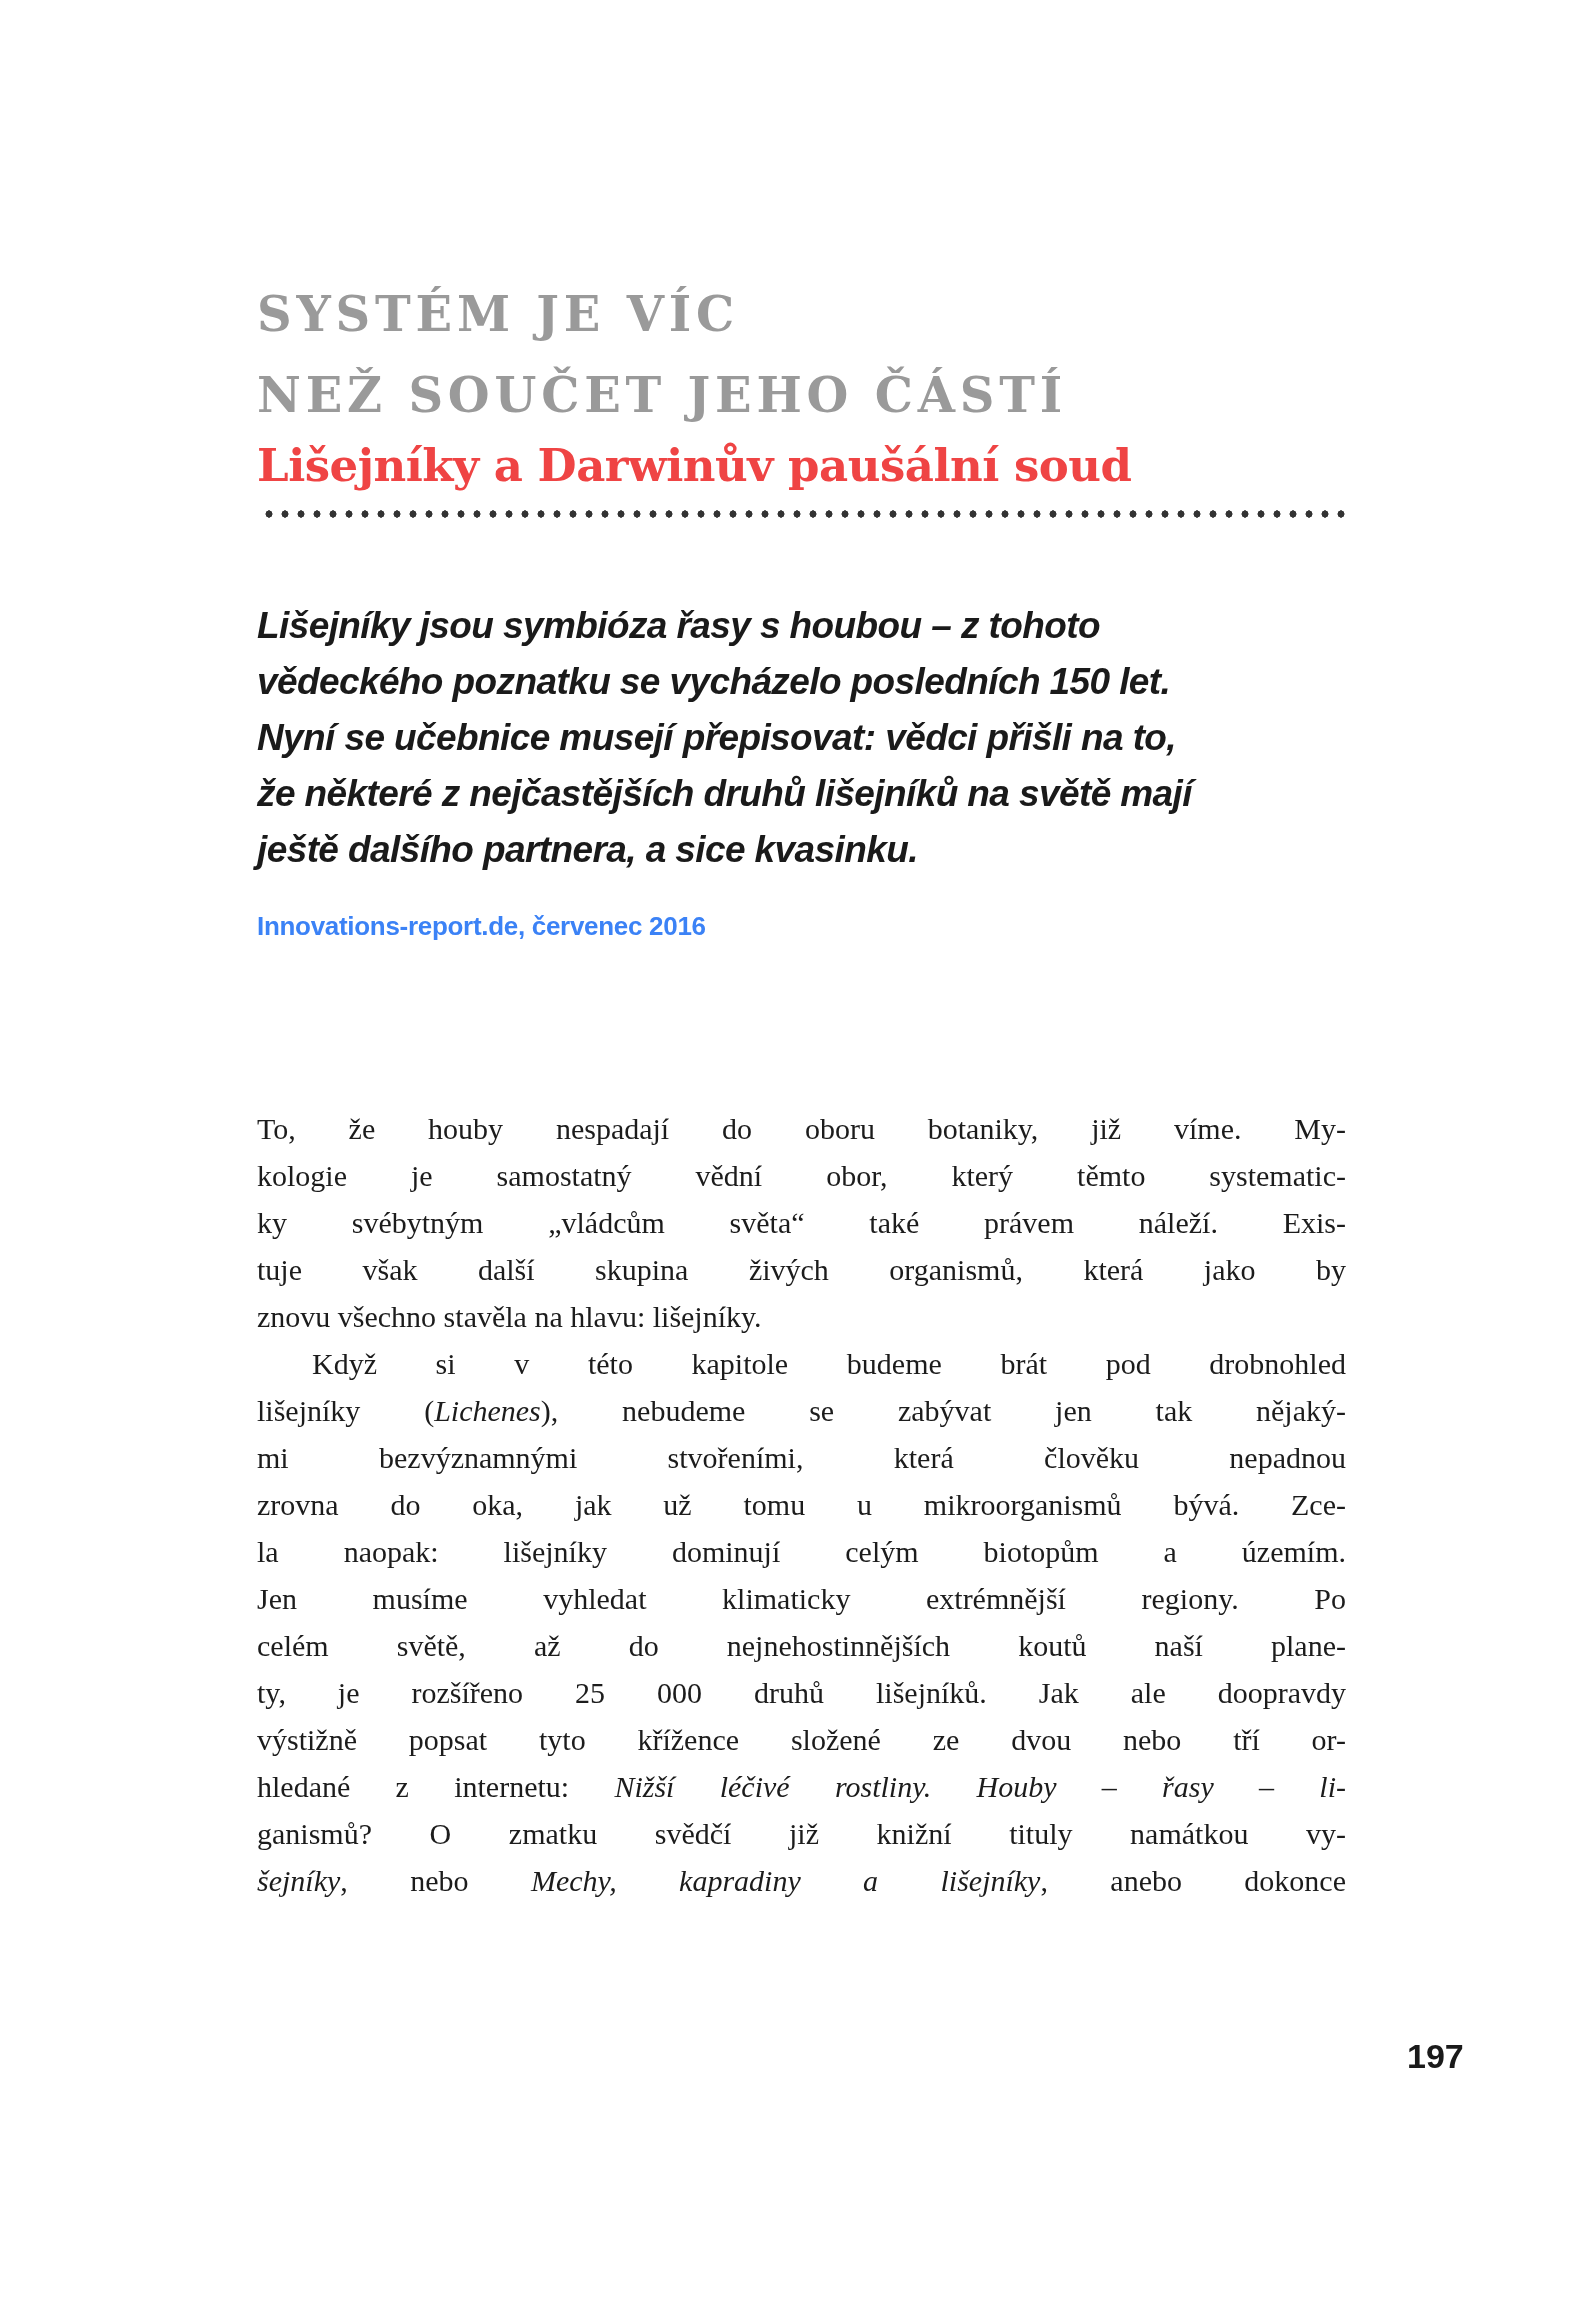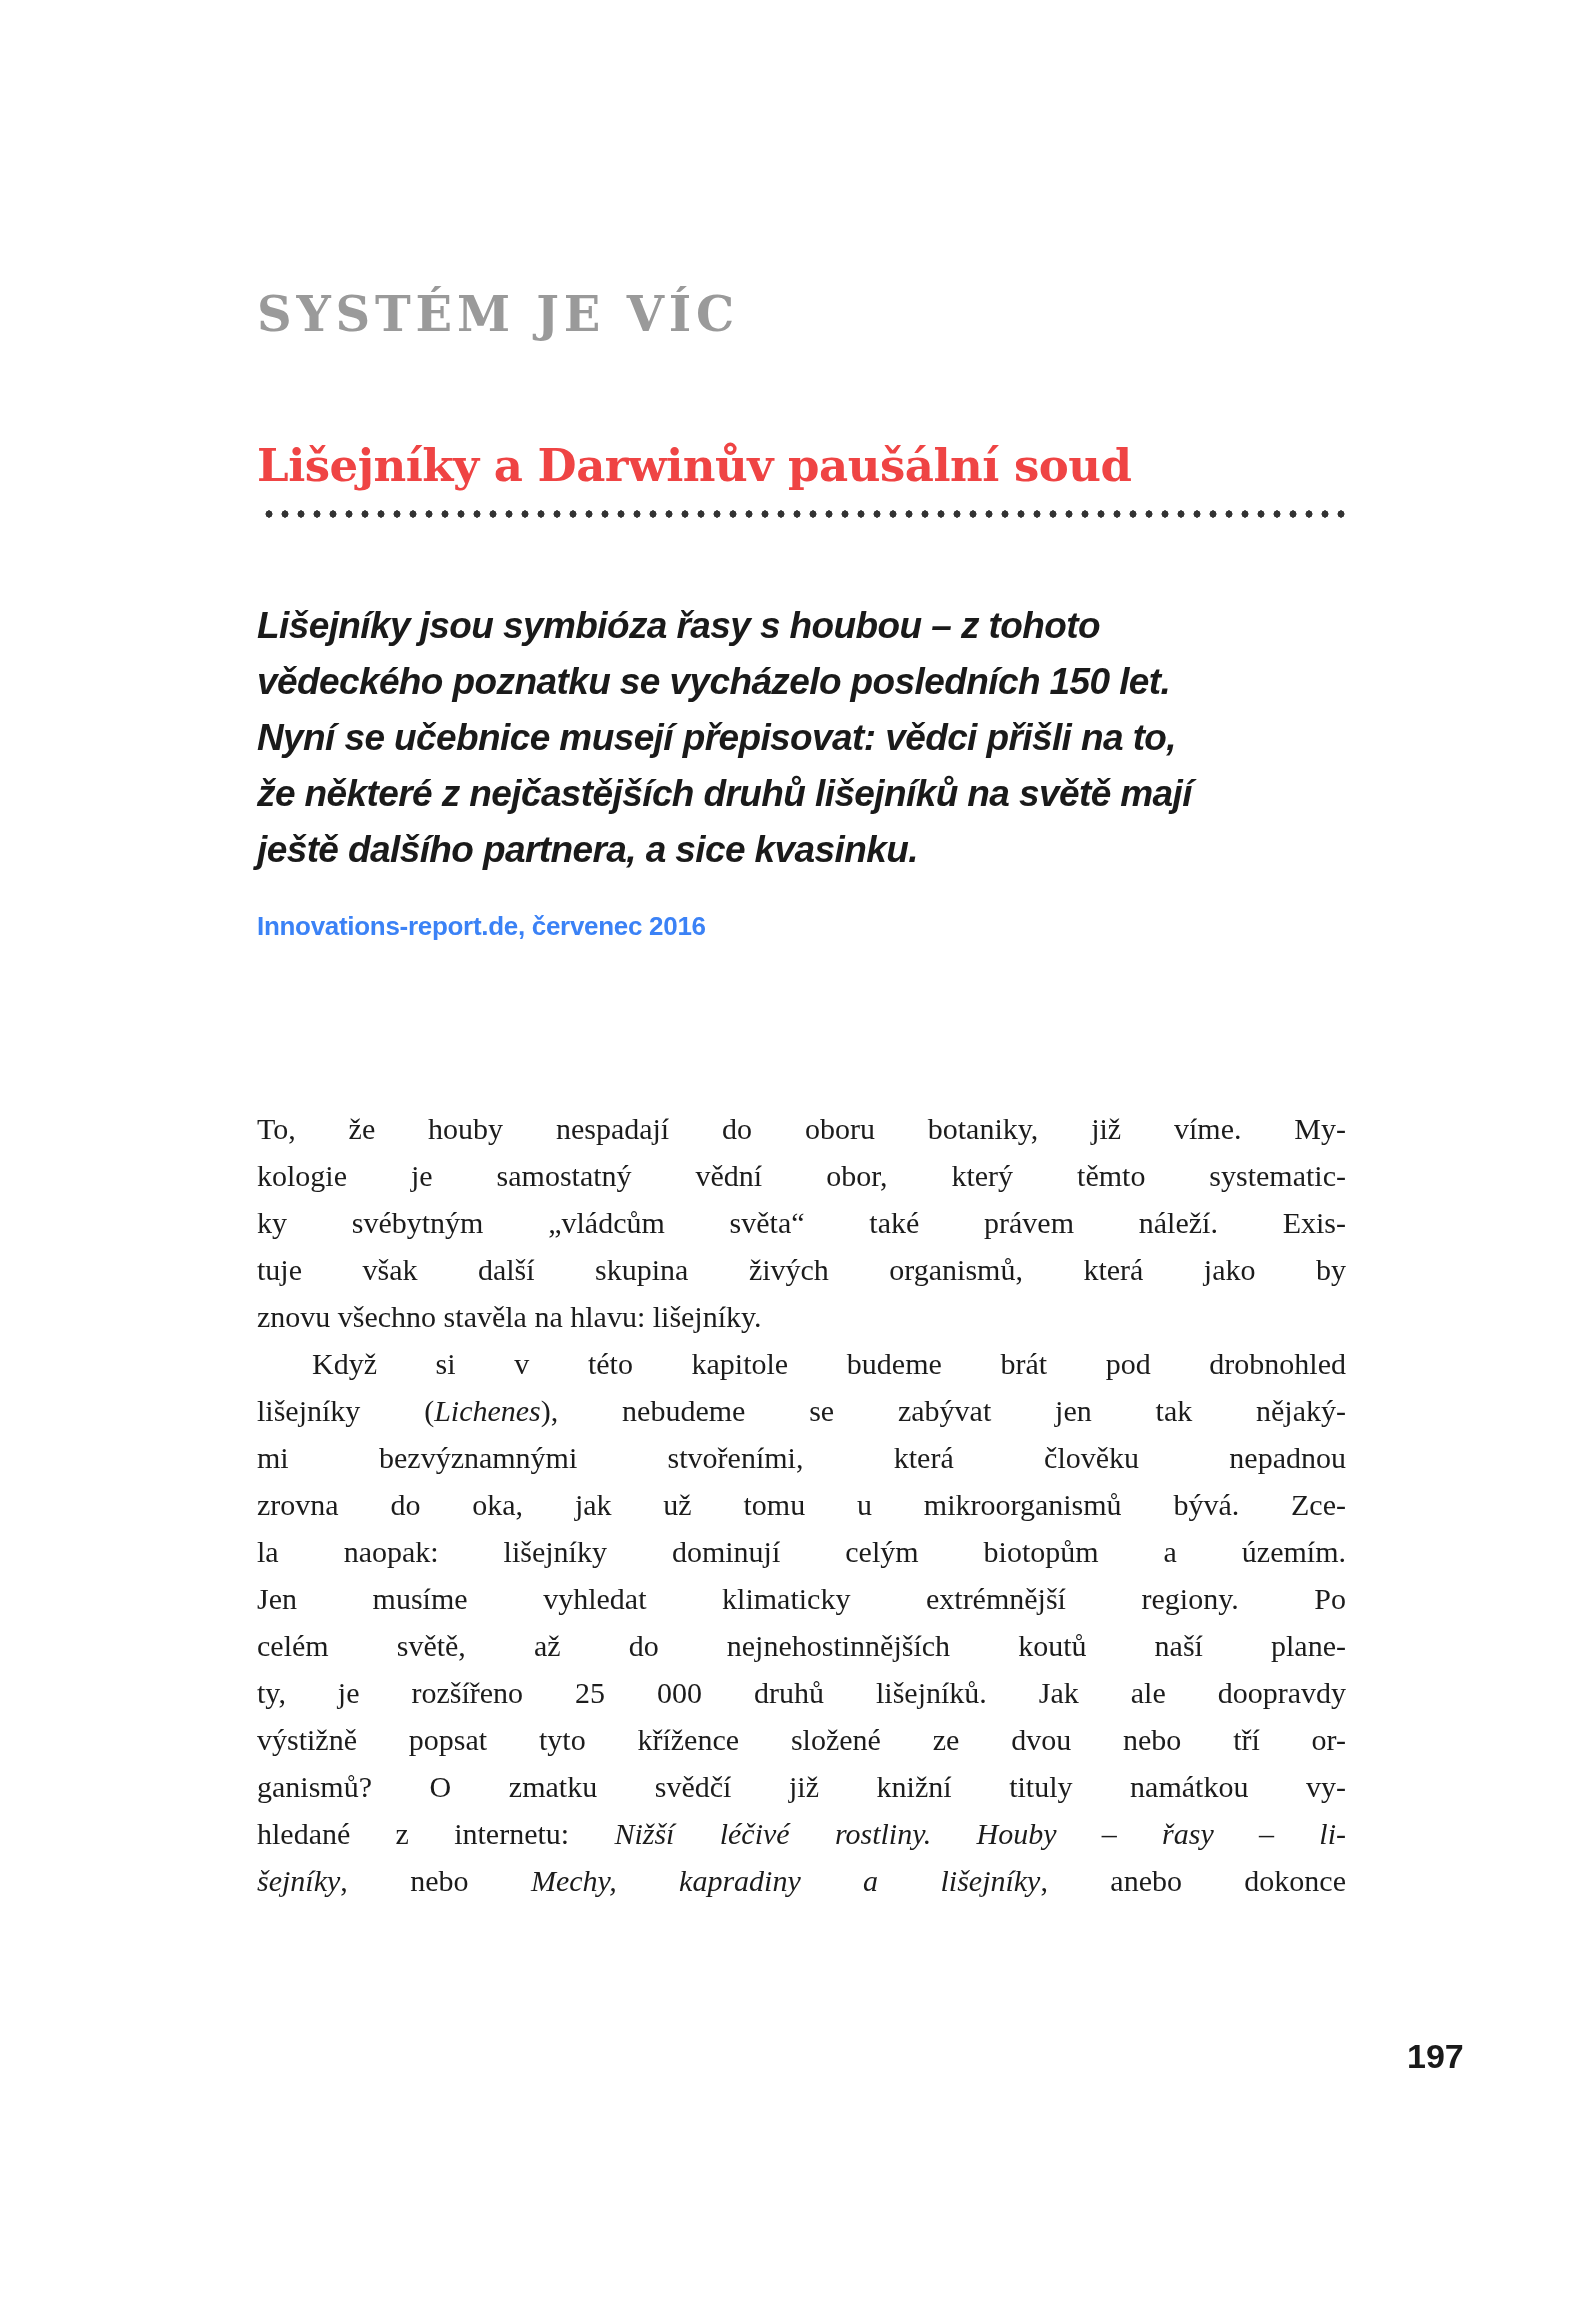--- a/index.html
+++ b/index.html
@@ -60,20 +60,21 @@
     font-size: 34px; line-height: 35px; color: #1a1a1a;
   }
 </style>
 </head>
 <body>
 
 <div class="page">
 
   <h1 class="chapter-title">
     <span class="line">Systém je víc</span>
+    <span class="line">než součet jeho částí</span>
   </h1>
 
   <h2 class="chapter-subtitle">Lišejníky a Darwinův paušální soud</h2>
 
   <div class="dotted-rule"></div>
 
   <blockquote class="epigraph" style="margin:0;">
     <span class="line">Lišejníky jsou symbióza řasy s houbou – z tohoto</span>
     <span class="line">vědeckého poznatku se vycházelo posledních 150 let.</span>
     <span class="line">Nyní se učebnice musejí přepisovat: vědci přišli na to,</span>
@@ -93,20 +94,20 @@
 
     <span class="line indent">Když si v této kapitole budeme brát pod drobnohled</span>
     <span class="line"><span>lišejníky (</span><span class="it">Lichenes</span><span>), nebudeme se zabývat jen tak nějaký-</span></span>
     <span class="line">mi bezvýznamnými stvořeními, která člověku nepadnou</span>
     <span class="line">zrovna do oka, jak už tomu u mikroorganismů bývá. Zce-</span>
     <span class="line">la naopak: lišejníky dominují celým biotopům a územím.</span>
     <span class="line">Jen musíme vyhledat klimaticky extrémnější regiony. Po</span>
     <span class="line">celém světě, až do nejnehostinnějších koutů naší plane-</span>
     <span class="line">ty, je rozšířeno 25 000 druhů lišejníků. Jak ale doopravdy</span>
     <span class="line">výstižně popsat tyto křížence složené ze dvou nebo tří or-</span>
+    <span class="line"><span>hledané z internetu: </span><span class="it">Nižší léčivé rostliny. Houby – řasy – li-</span></span>
     <span class="line">ganismů? O zmatku svědčí již knižní tituly namátkou vy-</span>
-    <span class="line"><span>hledané z internetu: </span><span class="it">Nižší léčivé rostliny. Houby – řasy – li-</span></span>
     <span class="line"><span class="it">šejníky</span><span>, nebo </span><span class="it">Mechy, kapradiny a lišejníky</span><span>, anebo dokonce</span></span>
   </div>
 
   <div class="page-number">197</div>
 </div>
 
 
 </body></html>

